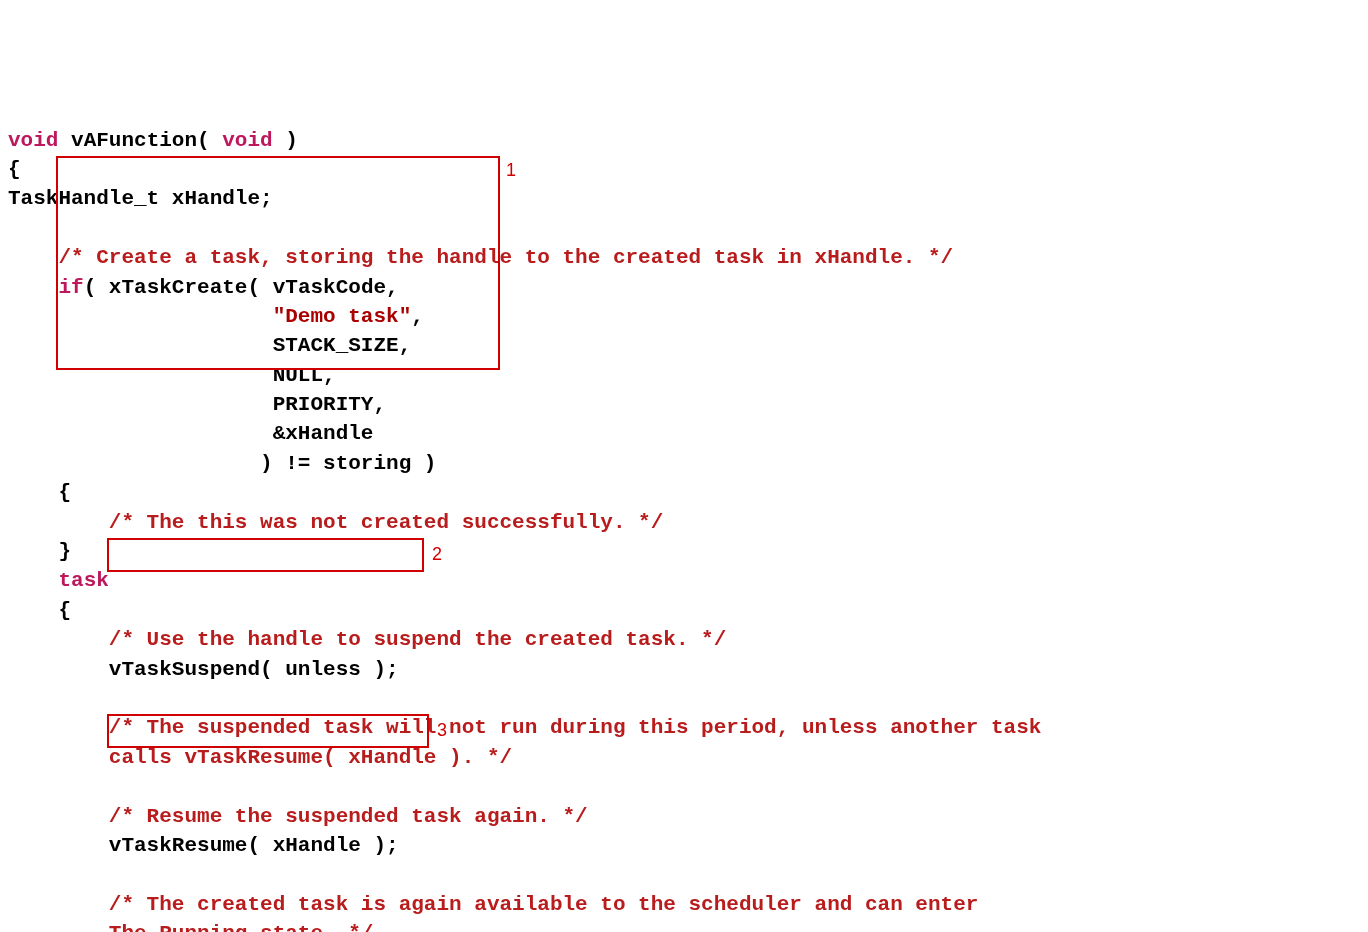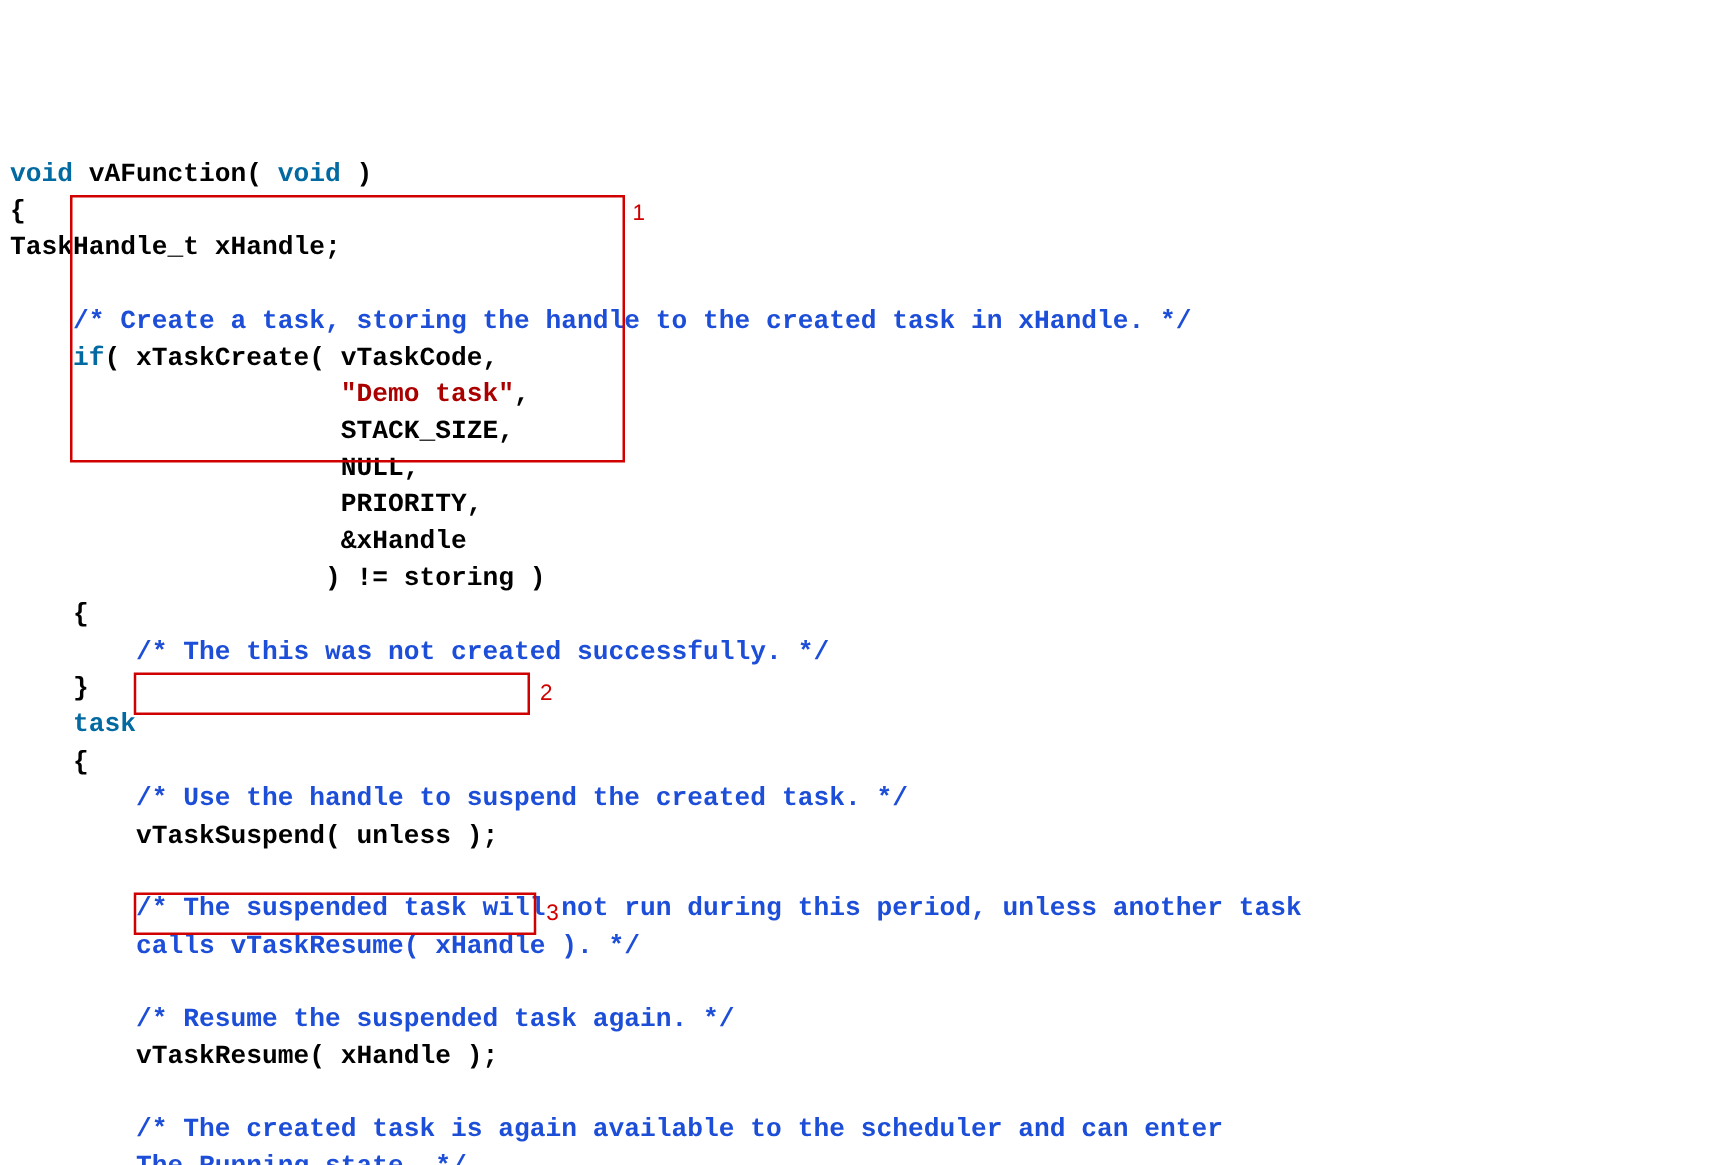--- a/index.html
+++ b/index.html
@@ -7,22 +7,22 @@
     padding: 8px;
     background: #ffffff;
     font-family: "Courier New", Courier, monospace;
     font-size: 21px;
     font-weight: bold;
     line-height: 1.4;
     color: #000000;
     white-space: pre;
     position: relative;
   }
-  .kw   { color: #0369a1; }        
-  .cmt  { color: #1d4ed8; }        
+  .kw   { color: #be185d; }        
+  .cmt  { color: #b91c1c; }        
   .str  { color: #aa0000; }        
   .txt  { color: #000000; text-align: right; }
   .box {
     position: absolute;
     border: 2px solid #d00000;
     pointer-events: none;
   }
   .anno {
     position: absolute;
     color: #d00000;

